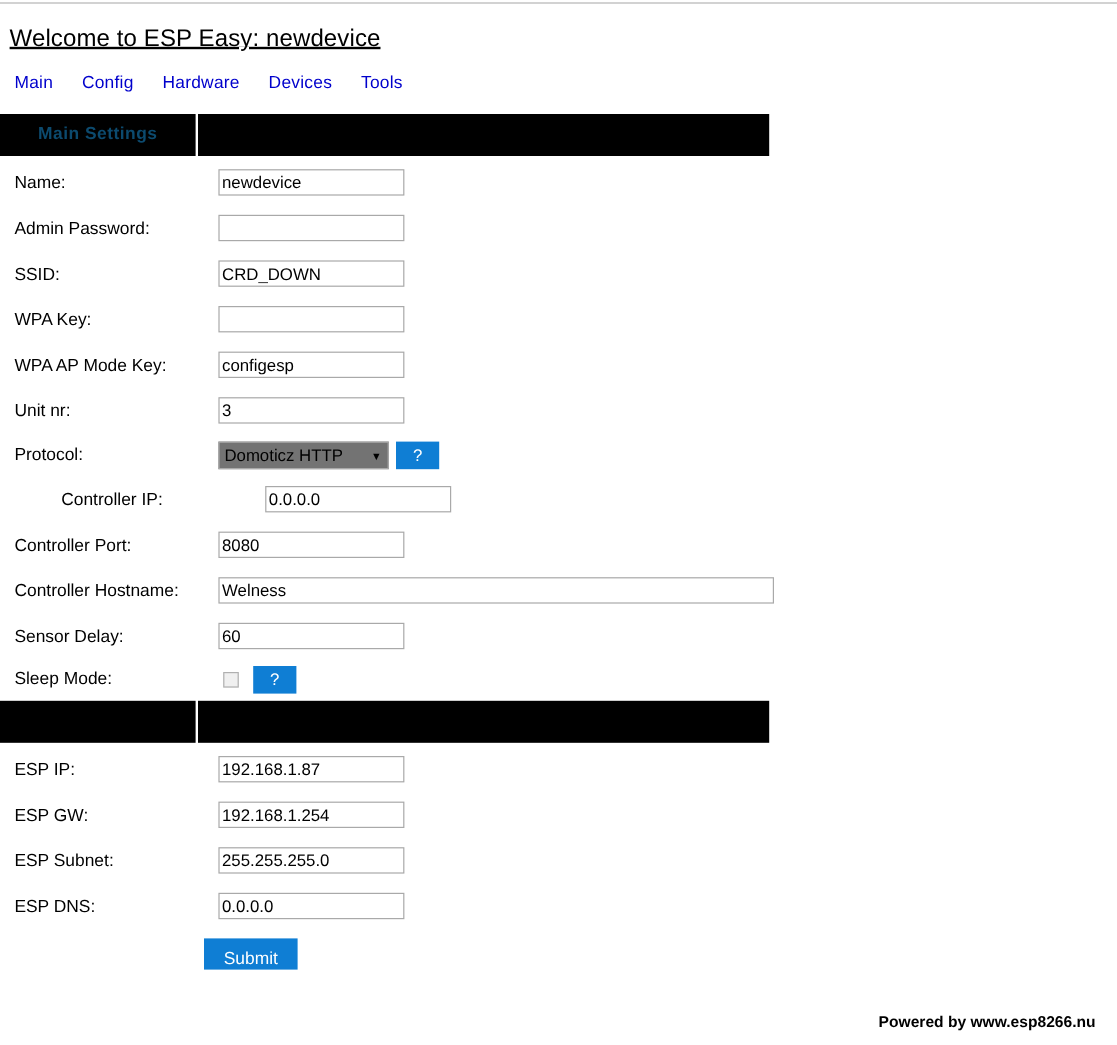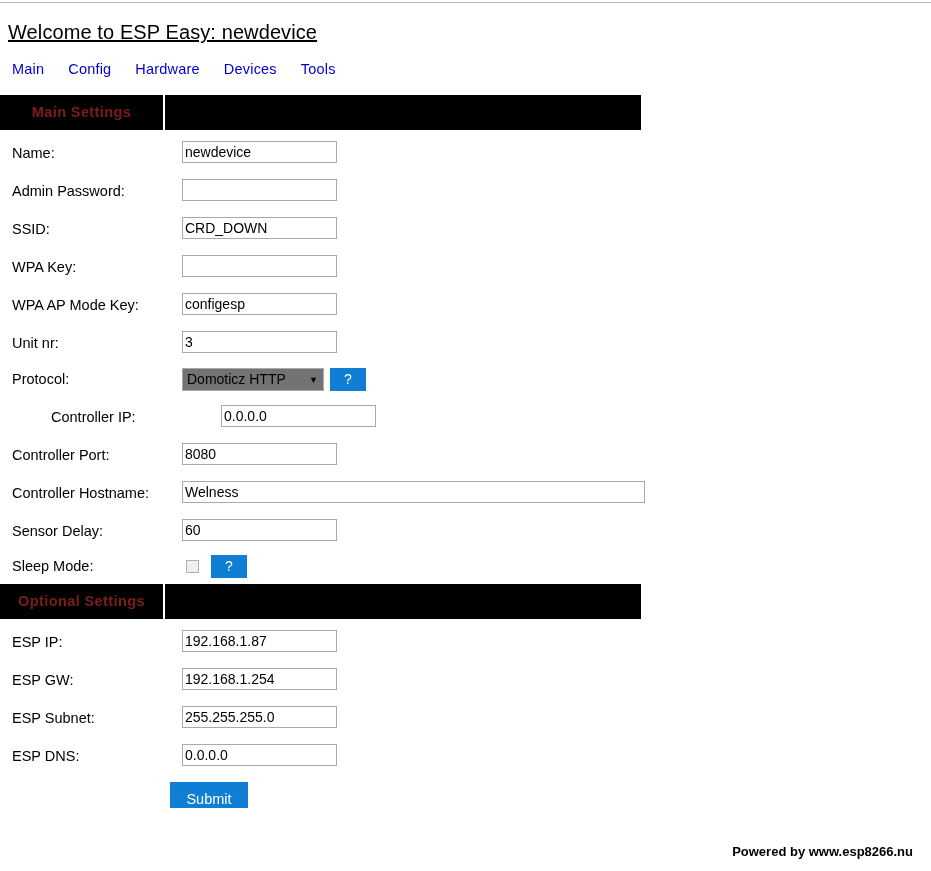--- a/index.html
+++ b/index.html
@@ -72,21 +72,21 @@
     background: #000000;
   }
   .section-bar .bar-label {
     position: absolute;
     left: 0;
     top: 0;
     width: 163px;
     height: 35px;
     line-height: 35px;
     text-align: center;
-    color: #7f1d1d;
+    color: #0c4a6e;
     font-size: 14.5px;
     font-weight: bold;
     letter-spacing: 0.4px;
   }
 
   .row {
     position: absolute;
     left: 0;
     width: 931px;
     height: 38px;
@@ -297,21 +297,20 @@
 <div class="row" style="top:555px;">
   <span class="lbl" style="line-height:23px;">Sleep Mode:</span>
   <span class="ctl">
     <span class="chk"></span><button class="helpbtn">?</button>
   </span>
 </div>
 
 <div class="section-bar" style="top:584px;">
   <div class="bar-left"></div>
   <div class="bar-right"></div>
-  <div class="bar-label">Optional Settings</div>
 </div>
 
 <div class="row" style="top:630px;">
   <span class="lbl">ESP IP:</span>
   <span class="ctl">
     <input class="txt" type="text" value="192.168.1.87" style="">
   </span>
 </div>
 
 <div class="row" style="top:668px;">

